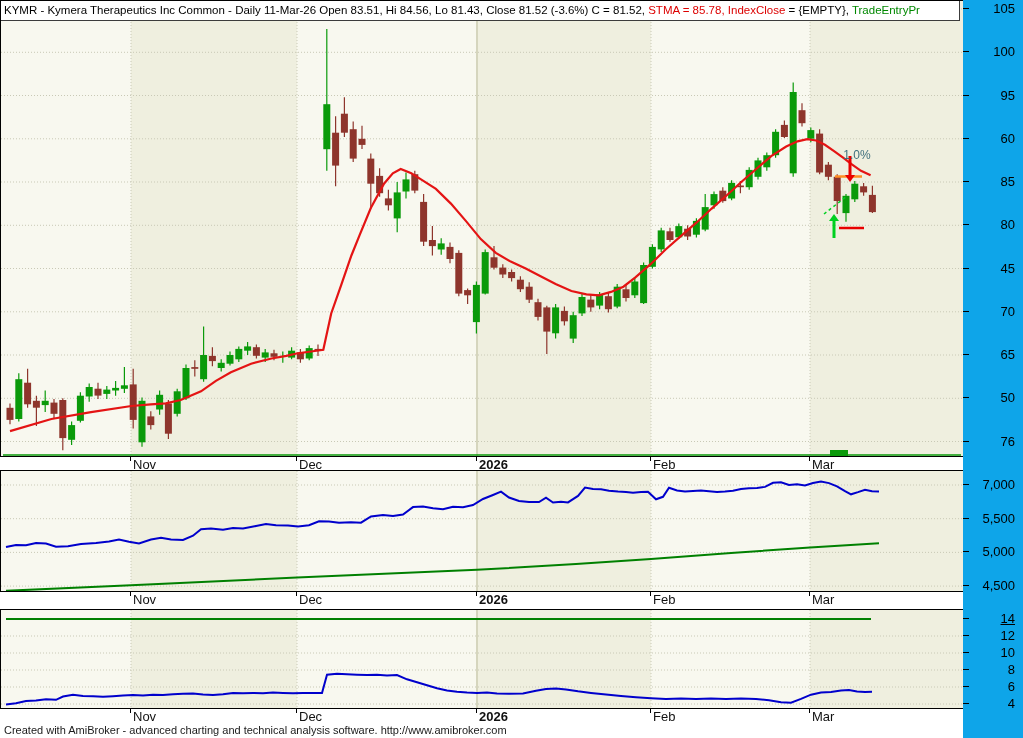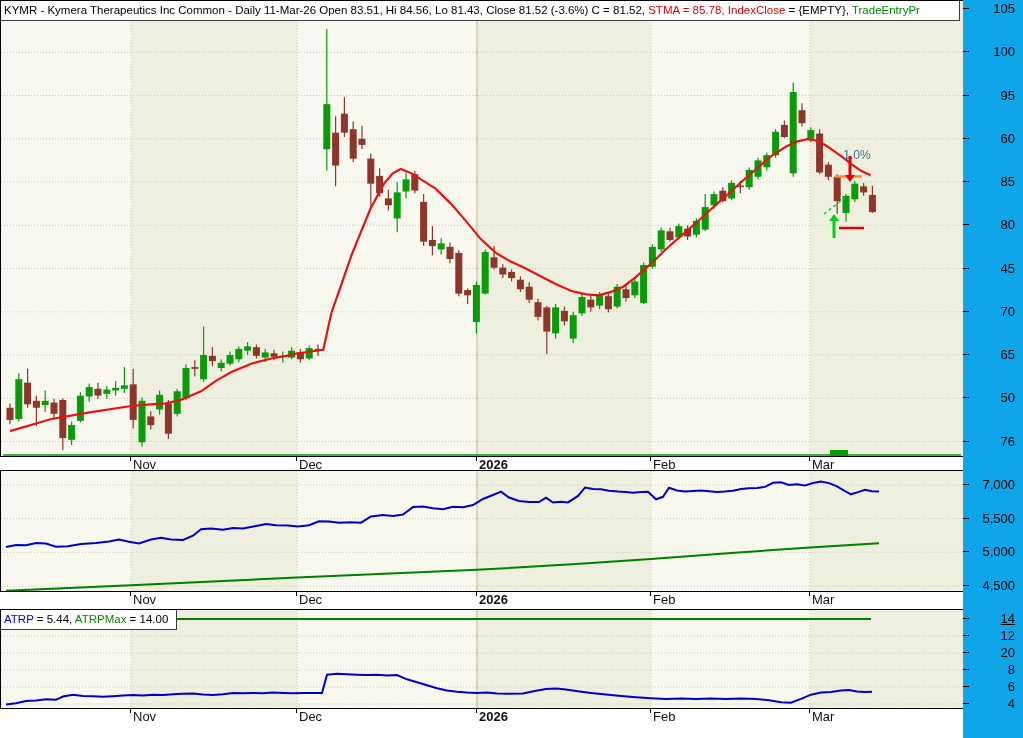--- a/index.html
+++ b/index.html
@@ -350,21 +350,20 @@
           <line x1="809" y1="0" x2="809" y2="98" stroke="#c9c9b6" stroke-width="1" stroke-dasharray="1,2"></line>
           <line x1="0" y1="26.0" x2="962" y2="26.0" stroke="#c9c9b6" stroke-width="1" stroke-dasharray="1,2"></line>
           <line x1="0" y1="43.0" x2="962" y2="43.0" stroke="#c9c9b6" stroke-width="1" stroke-dasharray="1,2"></line>
           <line x1="0" y1="60.0" x2="962" y2="60.0" stroke="#c9c9b6" stroke-width="1" stroke-dasharray="1,2"></line>
           <line x1="0" y1="77.0" x2="962" y2="77.0" stroke="#c9c9b6" stroke-width="1" stroke-dasharray="1,2"></line>
           <line x1="0" y1="94.0" x2="962" y2="94.0" stroke="#c9c9b6" stroke-width="1" stroke-dasharray="1,2"></line>
         </g>
         <polyline fill="none" stroke="#008000" stroke-width="2" points="5.0,9.0 870.0,9.0"></polyline>
         <polyline fill="none" stroke="#0000cc" stroke-width="2" points="5.0,94.4 15.0,93.2 25.0,91.0 35.0,90.4 45.0,89.3 55.0,89.8 62.0,86.5 72.0,84.7 82.0,85.9 92.0,86.3 102.0,86.8 112.0,86.2 122.0,85.5 132.0,85.1 142.0,85.5 152.0,84.7 162.0,85.1 172.0,84.2 182.0,83.8 192.0,83.4 202.0,84.5 212.0,85.1 222.0,84.2 232.0,82.9 242.0,83.3 252.0,82.9 262.0,83.3 272.0,82.6 282.0,82.9 292.0,83.3 302.0,82.9 312.0,83.1 321.0,82.9 326.0,64.7 336.0,63.8 346.0,64.3 356.0,64.7 366.0,65.1 376.0,64.7 386.0,65.5 396.0,65.1 406.0,69.3 416.0,72.3 426.0,75.3 436.0,78.3 446.0,80.4 456.0,81.7 466.0,82.5 476.0,82.9 486.0,82.5 496.0,83.4 508.0,83.8 522.0,83.4 535.0,80.8 545.0,78.9 555.0,78.5 565.0,79.4 577.0,81.3 590.0,82.9 605.0,84.5 620.0,85.9 635.0,87.2 650.0,88.2 665.0,88.9 680.0,88.4 695.0,88.9 710.0,88.6 725.0,88.9 740.0,88.6 755.0,89.1 768.0,90.2 780.0,92.3 790.0,92.7 800.0,88.9 810.0,84.7 820.0,82.5 830.0,81.9 840.0,80.4 848.0,80.0 856.0,81.4 864.0,82.1 871.0,81.8"></polyline>
       </svg>
-    <div class="titlestrip" id="strip3"><span class="t-blue">ATRP</span><span class="t-black"> = 5.44, </span><span class="t-green">ATRPMax</span><span class="t-black"> = 14.00</span></div>
   </div>
   <div class="xrow" id="xrow3">
       <div class="mtick" style="left: 130px;"></div>
       <div class="mlabel" style="left: 133px;">Nov</div>
       <div class="mtick" style="left: 296px;"></div>
       <div class="mlabel" style="left: 299px;">Dec</div>
       <div class="mtick" style="left: 476px;"></div>
       <div class="mlabel bold" style="left: 479px;">2026</div>
       <div class="mtick" style="left: 650px;"></div>
       <div class="mlabel" style="left: 653px;">Feb</div>
@@ -401,22 +400,23 @@
       <div class="ylabel" style="top: 511px;">5,500</div>
       <div class="ytick" style="top: 551px;"></div>
       <div class="ylabel" style="top: 544px;">5,000</div>
       <div class="ytick" style="top: 585px;"></div>
       <div class="ylabel" style="top: 578px;">4,500</div>
       <div class="ytick" style="top: 618px;"></div>
       <div class="ylabel" style="top: 611px; text-decoration: underline;">14</div>
       <div class="ytick" style="top: 635px;"></div>
       <div class="ylabel" style="top: 628px;">12</div>
       <div class="ytick" style="top: 652px;"></div>
-      <div class="ylabel" style="top: 645px;">20</div>
+      <div class="ylabel" style="top: 645px;">10</div>
       <div class="ytick" style="top: 669px;"></div>
       <div class="ylabel" style="top: 662px;">8</div>
       <div class="ytick" style="top: 686px;"></div>
       <div class="ylabel" style="top: 679px;">6</div>
       <div class="ytick" style="top: 703px;"></div>
       <div class="ylabel" style="top: 696px;">4</div>
     </div>
 
+  <div id="footer">Created with AmiBroker - advanced charting and technical analysis software. http://www.amibroker.com</div>
 </div>
 
 </body></html>

